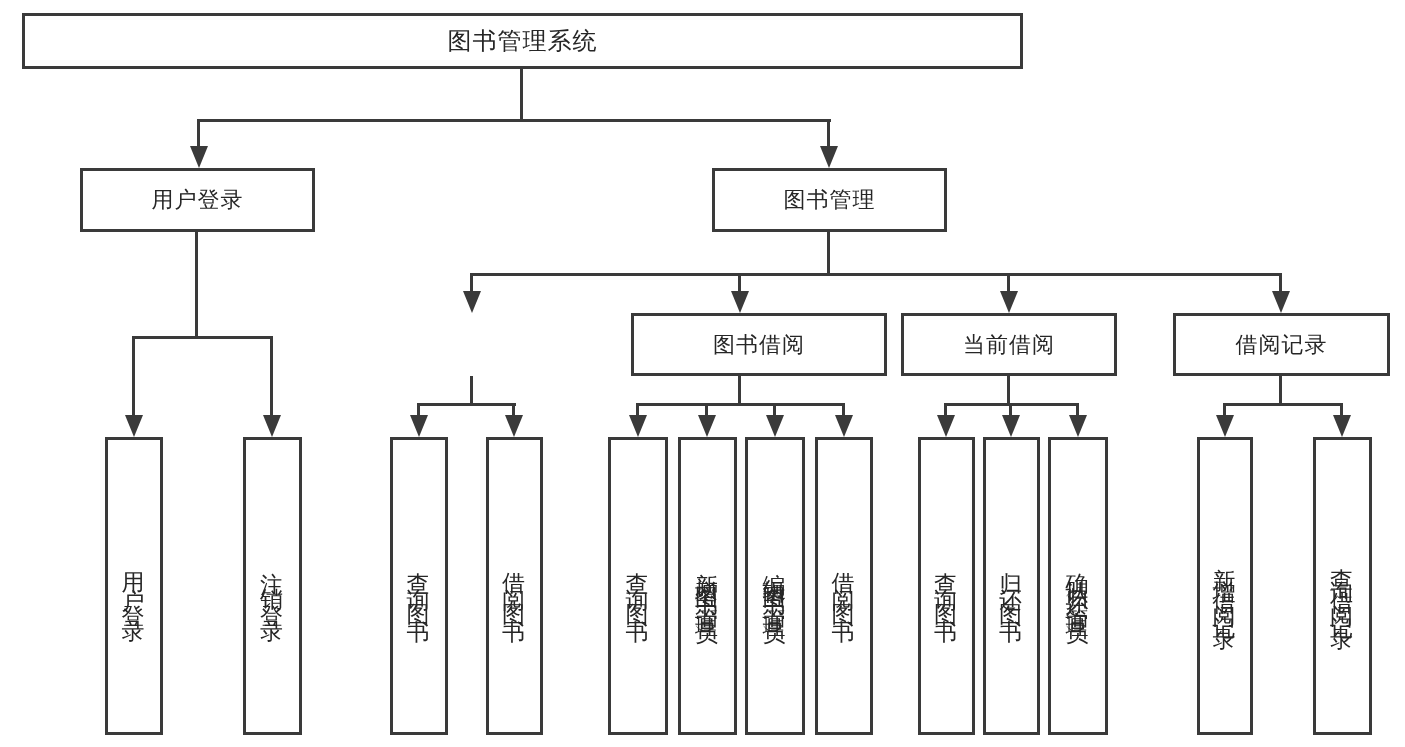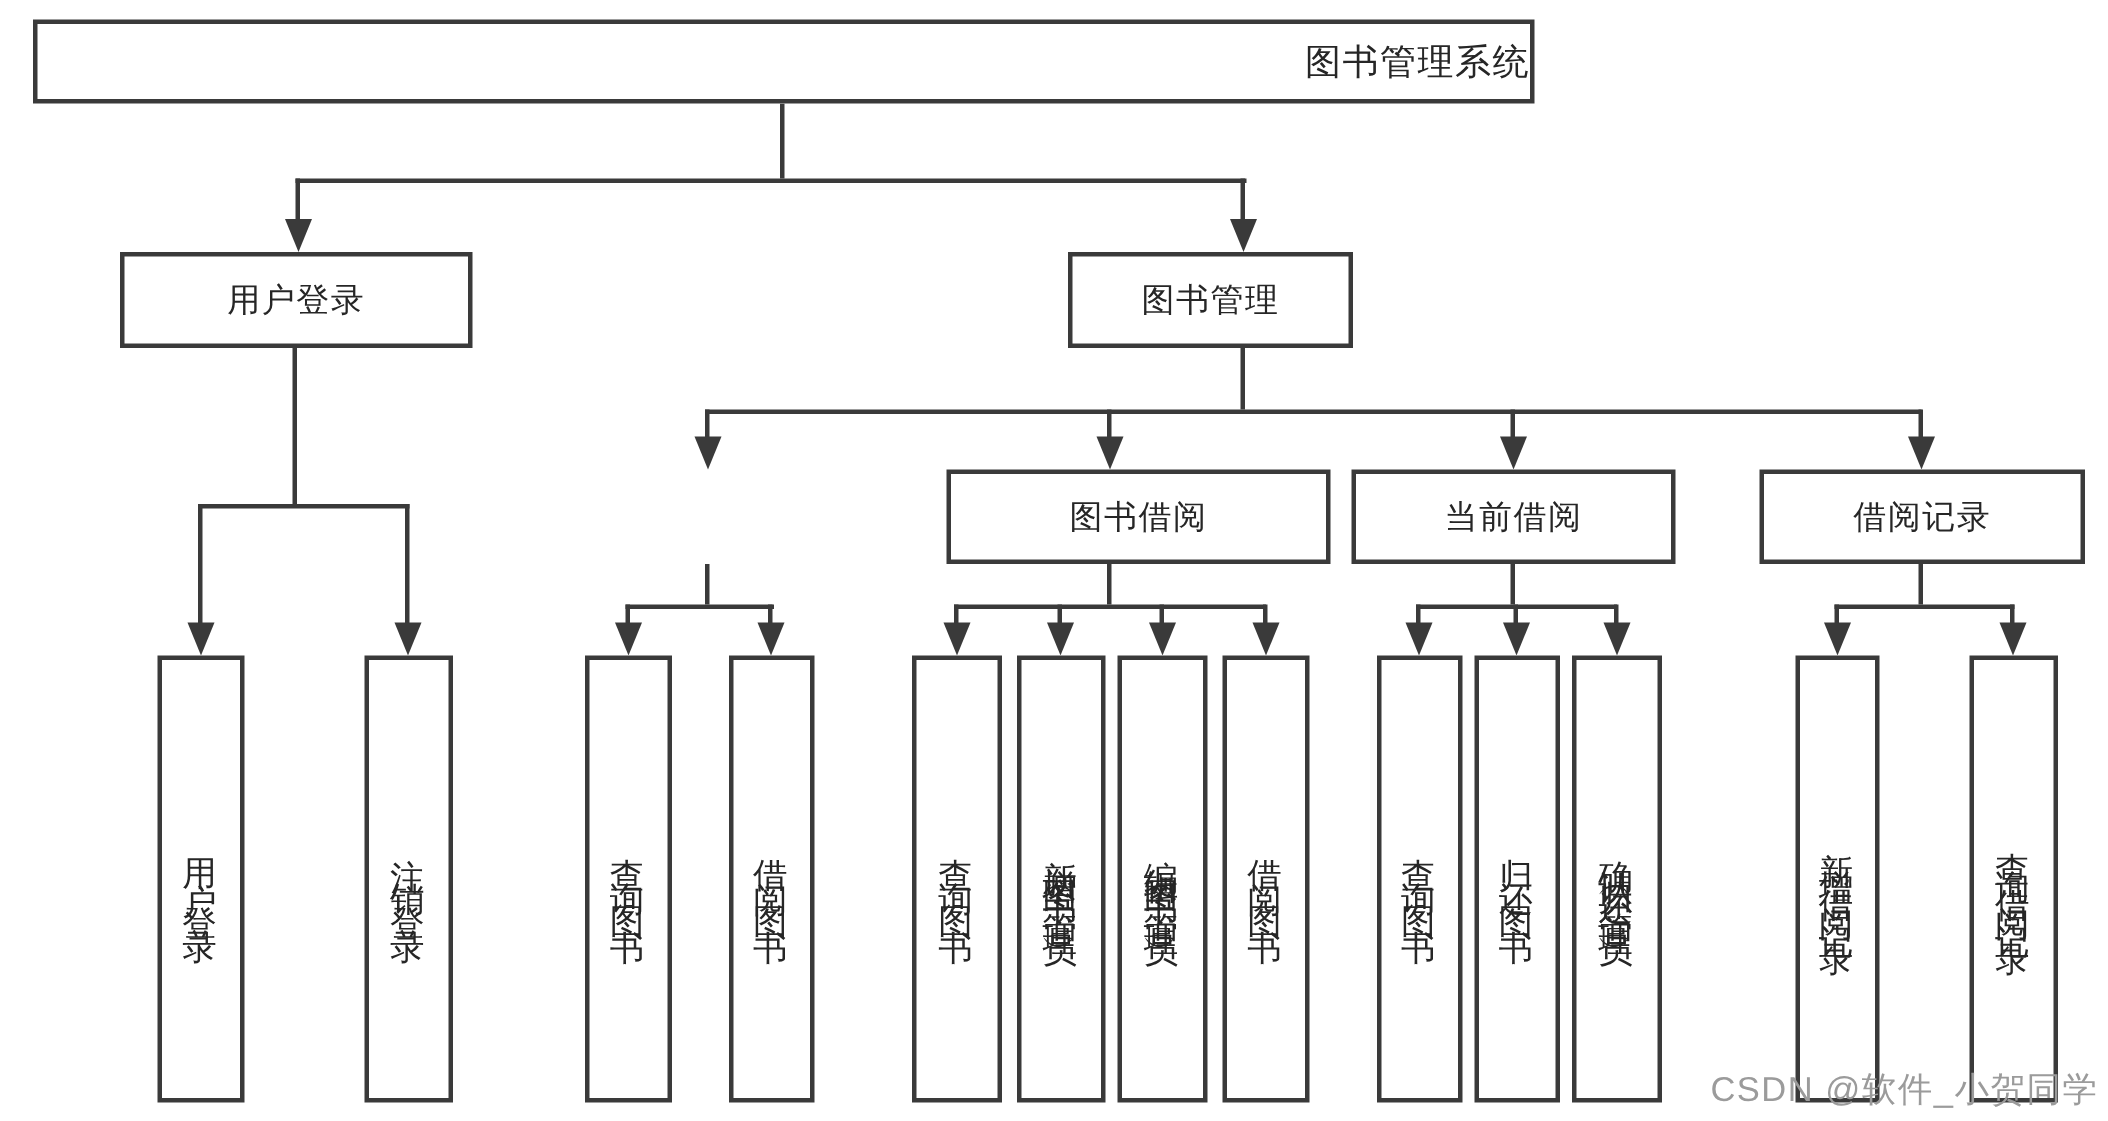--- a/index.html
+++ b/index.html
@@ -13,21 +13,21 @@
   .hbox{
     position:absolute;
     box-sizing:border-box;
     border:3px solid #3a3a3a;
     background:#ffffff;
     display:flex;align-items:center;justify-content:center;
     color:#262626;
     font-size:22px;
     letter-spacing:1px;
   }
-  .hbox.title{font-size:24px;justify-content:flex-end;}
+  .hbox.title{font-size:24px;}
   .vbox{
     position:absolute;
     box-sizing:border-box;
     border:3px solid #3a3a3a;
     background:#ffffff;
     display:flex;align-items:center;justify-content:center;
     color:#262626;
     font-size:23px;
   }
   .vbox span{
@@ -120,21 +120,21 @@
   <div class="arrow" style="left:1216px;top:415px"></div>
   <div class="arrow" style="left:1333px;top:415px"></div>
 
   <div class="hbox title" style="left:22px;top:13px;width:1001px;height:56px">
     <span>图书管理系统</span>
   </div>
 
   <div class="hbox" style="left:80px;top:168px;width:235px;height:64px">
     <span>用户登录</span>
   </div>
-  <div class="hbox" style="left:712px;top:168px;width:190px;height:64px">
+  <div class="hbox" style="left:712px;top:168px;width:235px;height:64px">
     <span>图书管理</span>
   </div>
 
   <div class="hbox" style="left:631px;top:313px;width:256px;height:63px">
     <span>图书借阅</span>
   </div>
   <div class="hbox" style="left:1173px;top:313px;width:217px;height:63px">
     <span>借阅记录</span>
   </div>
   <div class="hbox" style="left:901px;top:313px;width:216px;height:63px">
@@ -178,15 +178,14 @@
     <span>确认归还（管理员）</span>
   </div>
 
   <div class="vbox vm" style="left:1197px;top:437px;width:56px;height:298px">
     <span>新增借阅记录</span>
   </div>
   <div class="vbox vm" style="left:1313px;top:437px;width:59px;height:298px">
     <span>查询借阅记录</span>
   </div>
 
-  <div class="watermark">CSDN @软件_小贺同学</div>
 
 </div>
 
 </body></html>

